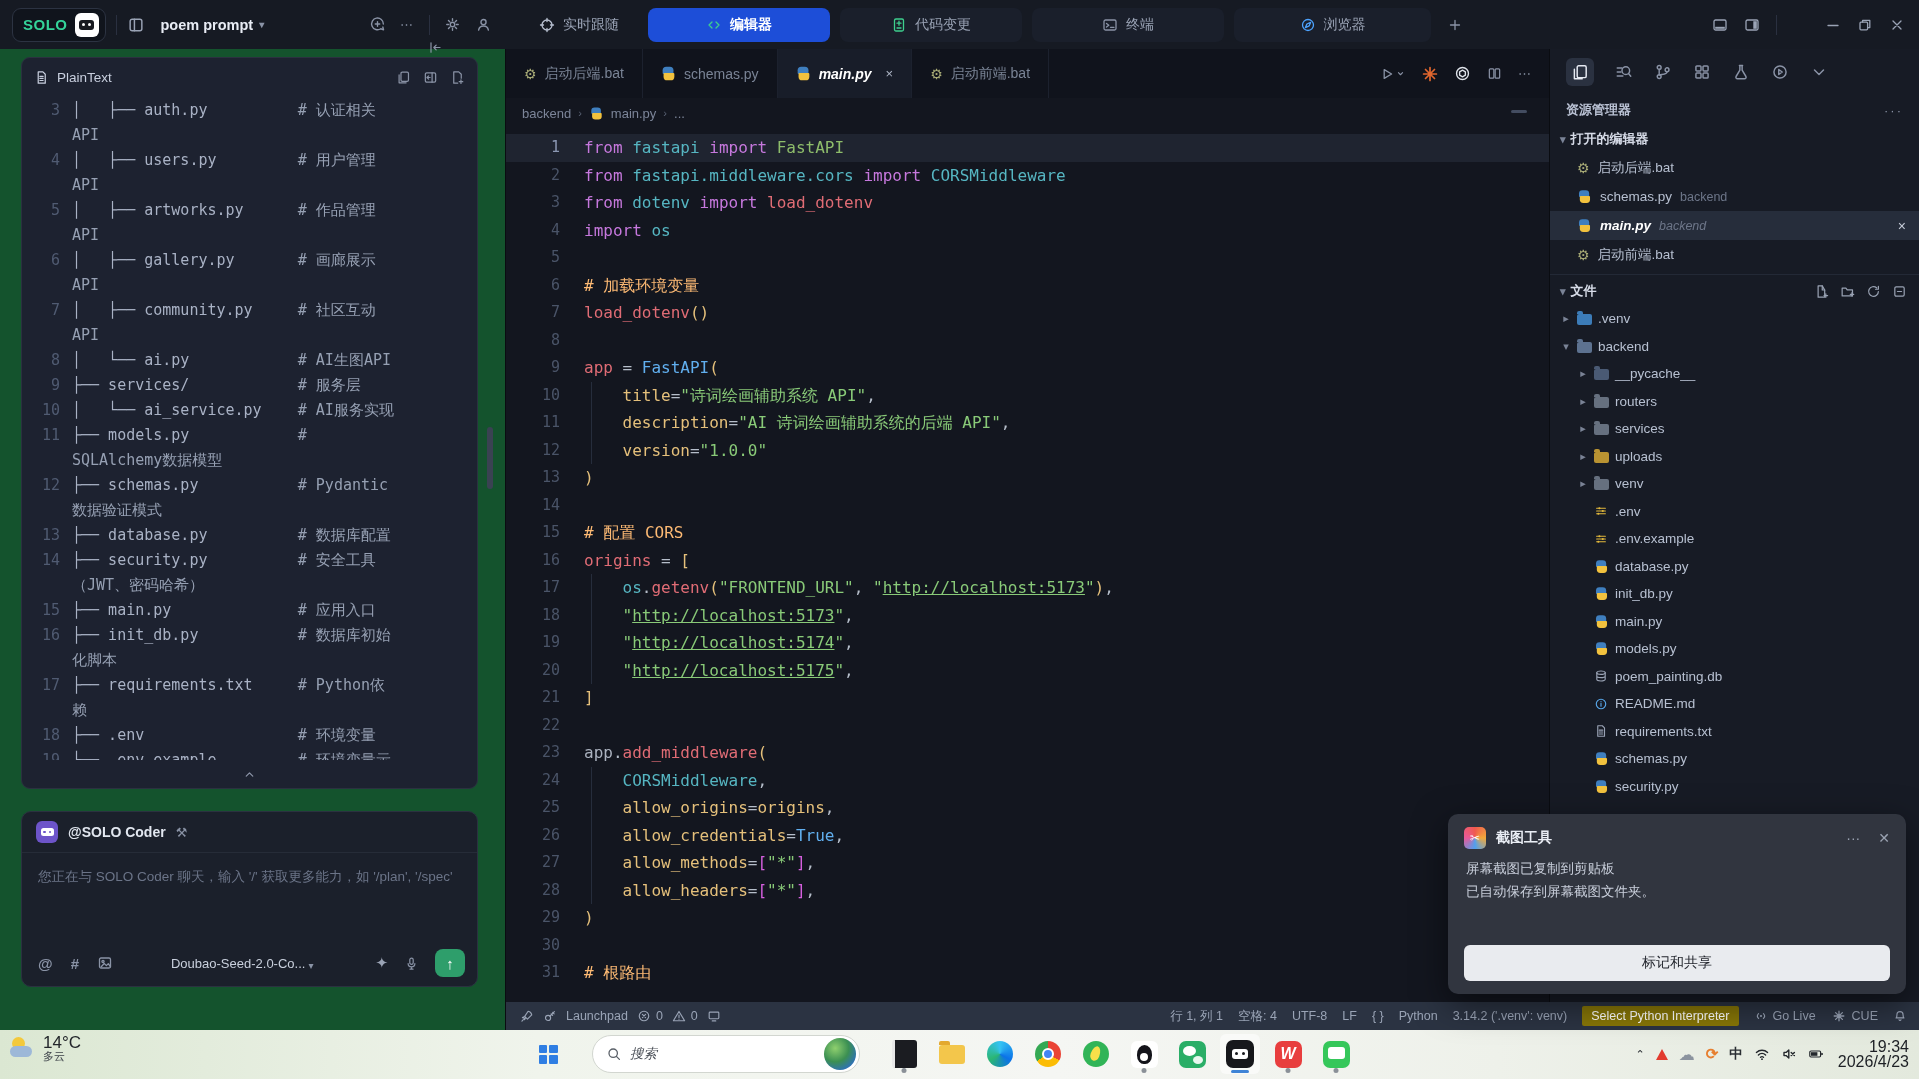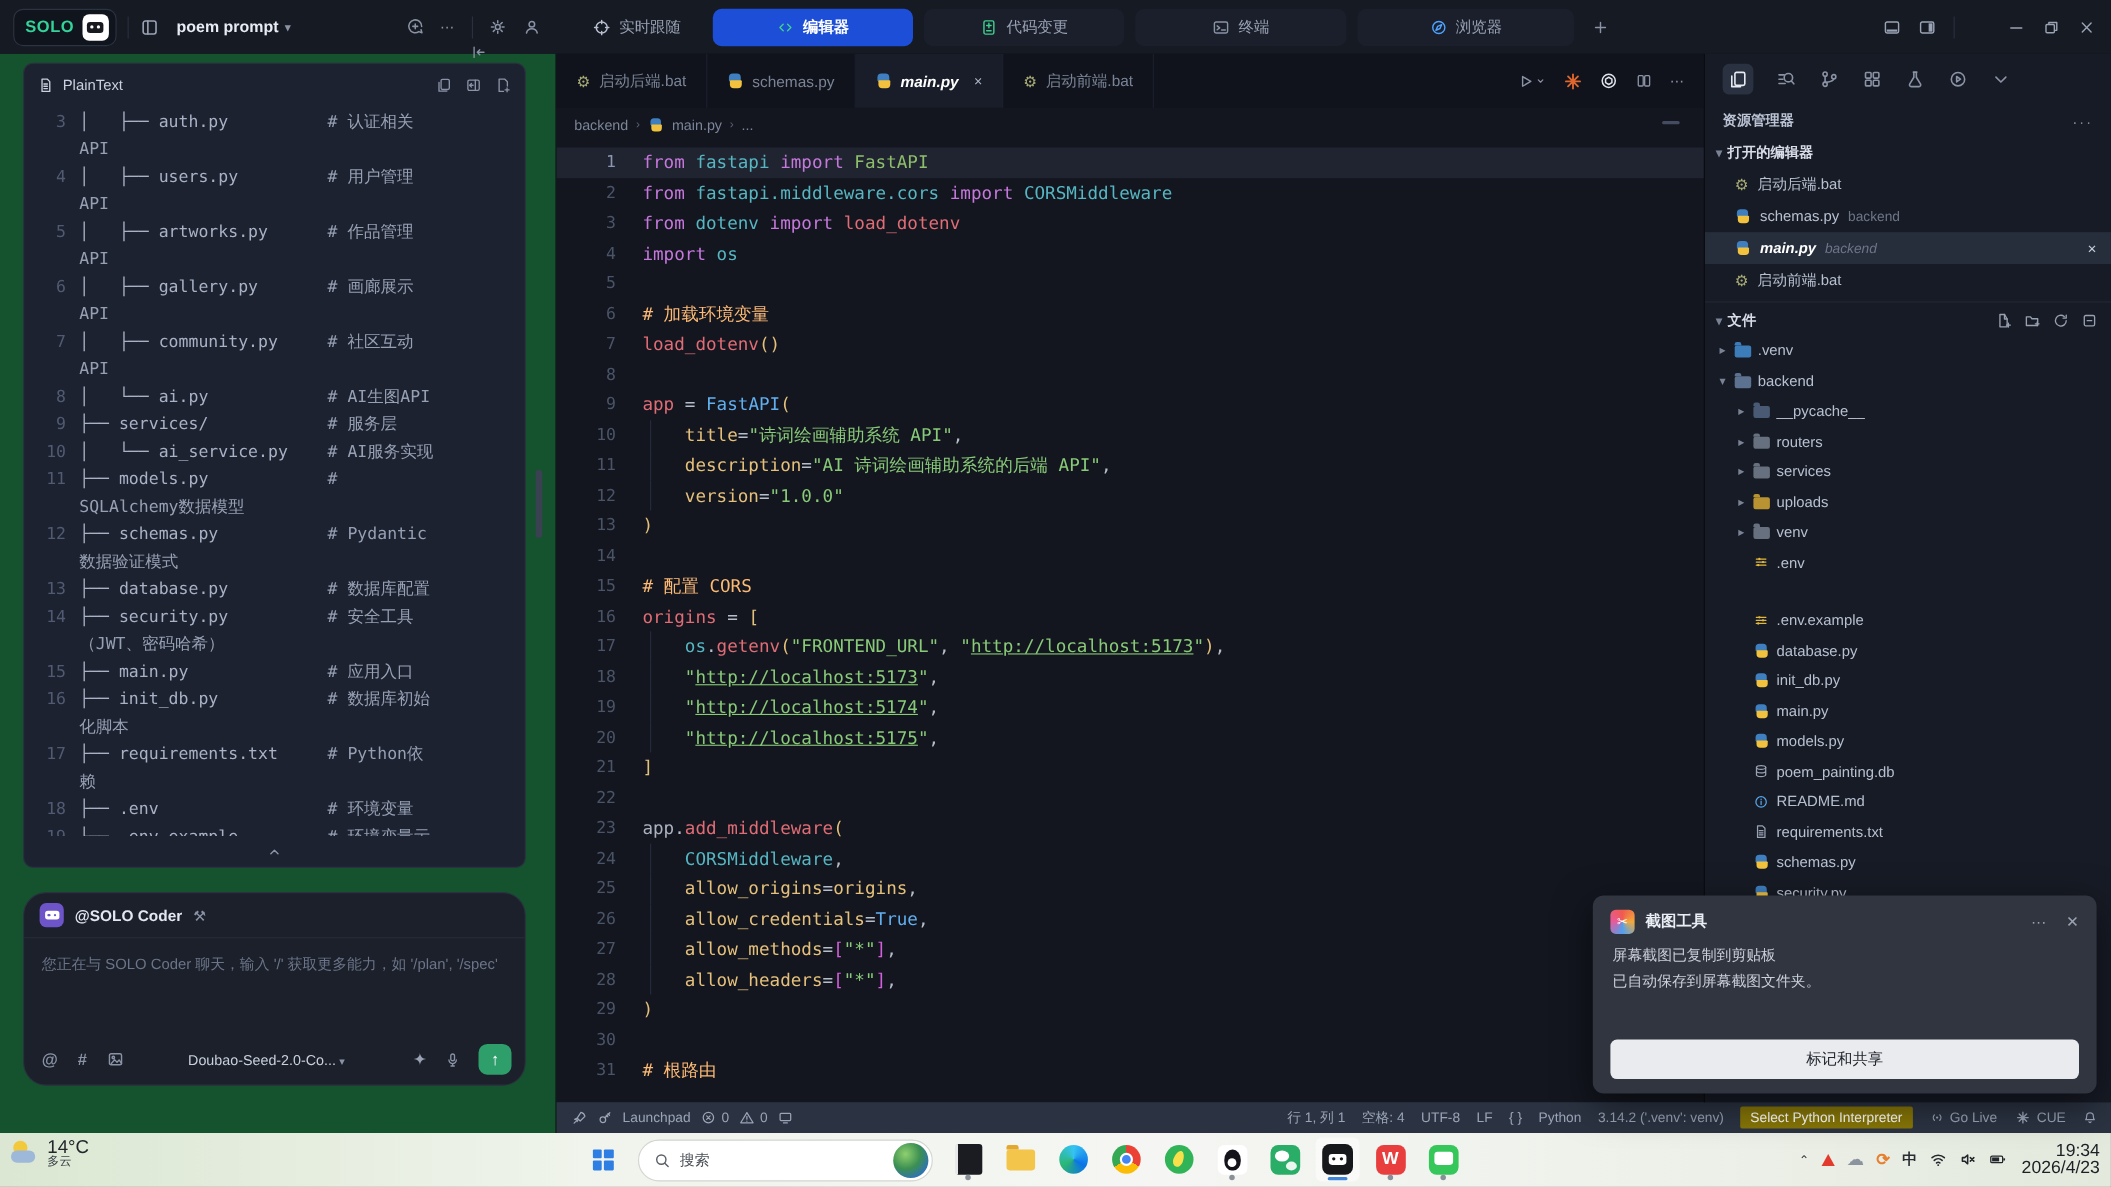--- a/index.html
+++ b/index.html
@@ -38,21 +38,21 @@
   .pt-card{position:absolute;left:21px;top:8px;width:457px;height:732px;background:#1d2230;border:1px solid #2b3140;border-radius:9px;box-sizing:border-box;display:flex;flex-direction:column;overflow:hidden;}
   .pt-head{height:38px;flex:none;display:flex;align-items:center;gap:8px;padding:0 12px;color:#c9d0df;font-size:13.5px;}
   .pt-headicons{margin-left:auto;display:flex;gap:12px;color:#8a93a6;}
   .pt-body{flex:1;padding:2px 8px 0 6px;font-family:"DejaVu Sans Mono",monospace;font-size:15px;line-height:25px;color:#a9b2c5;overflow:hidden;}
   .pt-row{display:flex;}
   .pt-ln{flex:none;width:32px;text-align:right;color:#505b72;margin-right:12px;user-select:none;}
   .pt-tx{width:322px;white-space:pre-wrap;word-wrap:break-word;}
   .pt-cm{color:#96a0b3;}
   .pt-foot{height:28px;flex:none;display:grid;place-items:center;color:#8a93a6;}
   .lp-scroll{position:absolute;left:487px;top:378px;width:6px;height:62px;border-radius:3px;background:#3a4252;}
-  .chat-card{position:absolute;left:21px;top:762px;width:457px;height:176px;background:#1b202b;border:1px solid #2b3140;border-radius:21px;box-sizing:border-box;}
+  .chat-card{position:absolute;left:21px;top:762px;width:457px;height:176px;background:#1b202b;border:1px solid #2b3140;border-radius:10px;box-sizing:border-box;}
   .chat-head{height:40px;display:flex;align-items:center;gap:10px;padding:0 14px;border-bottom:1px solid #262c38;}
   .bot-ava{width:22px;height:22px;border-radius:6px;background:#6d54c9;display:grid;place-items:center;}
   .bot-ava .scr{width:13px;height:8px;background:#fff;border-radius:2.5px;position:relative;}
   .bot-ava .scr::before,.bot-ava .scr::after{content:"";position:absolute;top:2.5px;width:2.5px;height:2.5px;border-radius:50%;background:#6d54c9;}
   .bot-ava .scr::before{left:2.5px}.bot-ava .scr::after{right:2.5px}
   .chat-title{color:#e2e7f0;font-weight:700;font-size:14px;}
   .chat-tools{color:#8a93a6;}
   .chat-body{padding:12px 16px 0;color:#6b7488;font-size:13.5px;line-height:23px;width:424px;box-sizing:content-box;}
   .chat-ctrl{position:absolute;left:16px;right:12px;bottom:9px;display:flex;align-items:center;color:#8a93a6;}
   .chat-ctrl .at,.chat-ctrl .hash{font-size:15px;font-weight:600;}
@@ -126,21 +126,21 @@
   .shot-btn{position:absolute;left:16px;right:16px;bottom:13px;height:36px;background:#e9ebef;border-radius:6px;color:#23262e;font-size:14px;display:grid;place-items:center;cursor:pointer;}
   
   .taskbar{position:absolute;left:0;top:1030px;width:1919px;height:49px;
     background:linear-gradient(90deg,#dbe7d2,#f0f4ec 28%,#f5f6f3 55%,#eef1ea 78%,#e3e9dd);}
   .tb-weather{position:absolute;left:10px;top:5px;display:flex;align-items:center;gap:7px;color:#23262b;}
   .wicon{width:26px;height:26px;position:relative;}
   .wicon::before{content:"";position:absolute;left:2px;top:1px;width:13px;height:13px;border-radius:50%;background:#f3c93c;}
   .wicon::after{content:"";position:absolute;left:0px;top:10px;width:22px;height:11px;border-radius:8px;background:#9db8d8;}
   .wtemp{font-size:17px;line-height:15px;}
   .wdesc{font-size:11px;color:#3c4148;line-height:13px;}
-  .tb-center{position:absolute;left:528px;top:4px;display:flex;align-items:flex-end;gap:12px;}
+  .tb-center{position:absolute;left:528px;top:4px;display:flex;align-items:center;gap:24px;font-style:italic;}
   .start{width:40px;height:40px;display:grid;place-items:center;cursor:pointer;}
   .winlogo{width:19px;height:19px;display:grid;grid-template-columns:1fr 1fr;gap:2px;}
   .winlogo i{background:#2f7ee3;border-radius:1px;}
   .searchpill{width:268px;height:38px;border-radius:19px;background:#fff;border:1px solid #d2d6d0;display:flex;align-items:center;gap:8px;padding:0 3px 0 13px;box-sizing:border-box;color:#4a4f57;font-size:13.5px;cursor:text;}
   .earth{margin-left:auto;width:32px;height:32px;border-radius:50%;background:radial-gradient(circle at 35% 32%,#8fd06e,#3b8f52 45%,#2e6fbe 80%);}
   .tapp{width:40px;height:40px;border-radius:6px;display:grid;place-items:center;position:relative;cursor:pointer;}
   .tapp.active{background:rgba(255,255,255,.55);}
   .tapp .dot{position:absolute;bottom:1px;left:50%;transform:translateX(-50%);width:5px;height:5px;border-radius:3px;background:#8a9097;}
   .tapp.active .bar{position:absolute;bottom:1px;left:50%;transform:translateX(-50%);width:18px;height:3px;border-radius:2px;background:#3f84d6;}
   .ic-notes{width:22px;height:28px;background:#1b1c21;border-radius:3px;border-left:3px solid #e8e8e8;}
@@ -892,21 +892,21 @@
                 <svg width="14" height="14" viewBox="0 0 16 16" fill="none" stroke="currentColor" stroke-width="1.3" stroke-linecap="round" stroke-linejoin="round">
                   <path d="M3 4.8h10M3 8h10M3 11.2h10"></path>
                   <circle cx="6.2" cy="4.8" r="1.2" fill="currentColor" stroke="none"></circle>
                   <circle cx="10" cy="8" r="1.2" fill="currentColor" stroke="none"></circle>
                   <circle cx="5" cy="11.2" r="1.2" fill="currentColor" stroke="none"></circle>
                 </svg>
               </span>
             </span>
             <span>.env</span>
           </div>
-          <div class="ft-item" style="padding-left: 25px; margin-top: 25px;">
+          <div class="ft-item" style="padding-left: 25px;">
             <span class="ft-chev"></span>
             <span class="ft-icw">
               <span class="ico" style="color:#e3b93c">
                 <svg width="14" height="14" viewBox="0 0 16 16" fill="none" stroke="currentColor" stroke-width="1.3" stroke-linecap="round" stroke-linejoin="round">
                   <path d="M3 4.8h10M3 8h10M3 11.2h10"></path>
                   <circle cx="6.2" cy="4.8" r="1.2" fill="currentColor" stroke="none"></circle>
                   <circle cx="10" cy="8" r="1.2" fill="currentColor" stroke="none"></circle>
                   <circle cx="5" cy="11.2" r="1.2" fill="currentColor" stroke="none"></circle>
                 </svg>
               </span>

